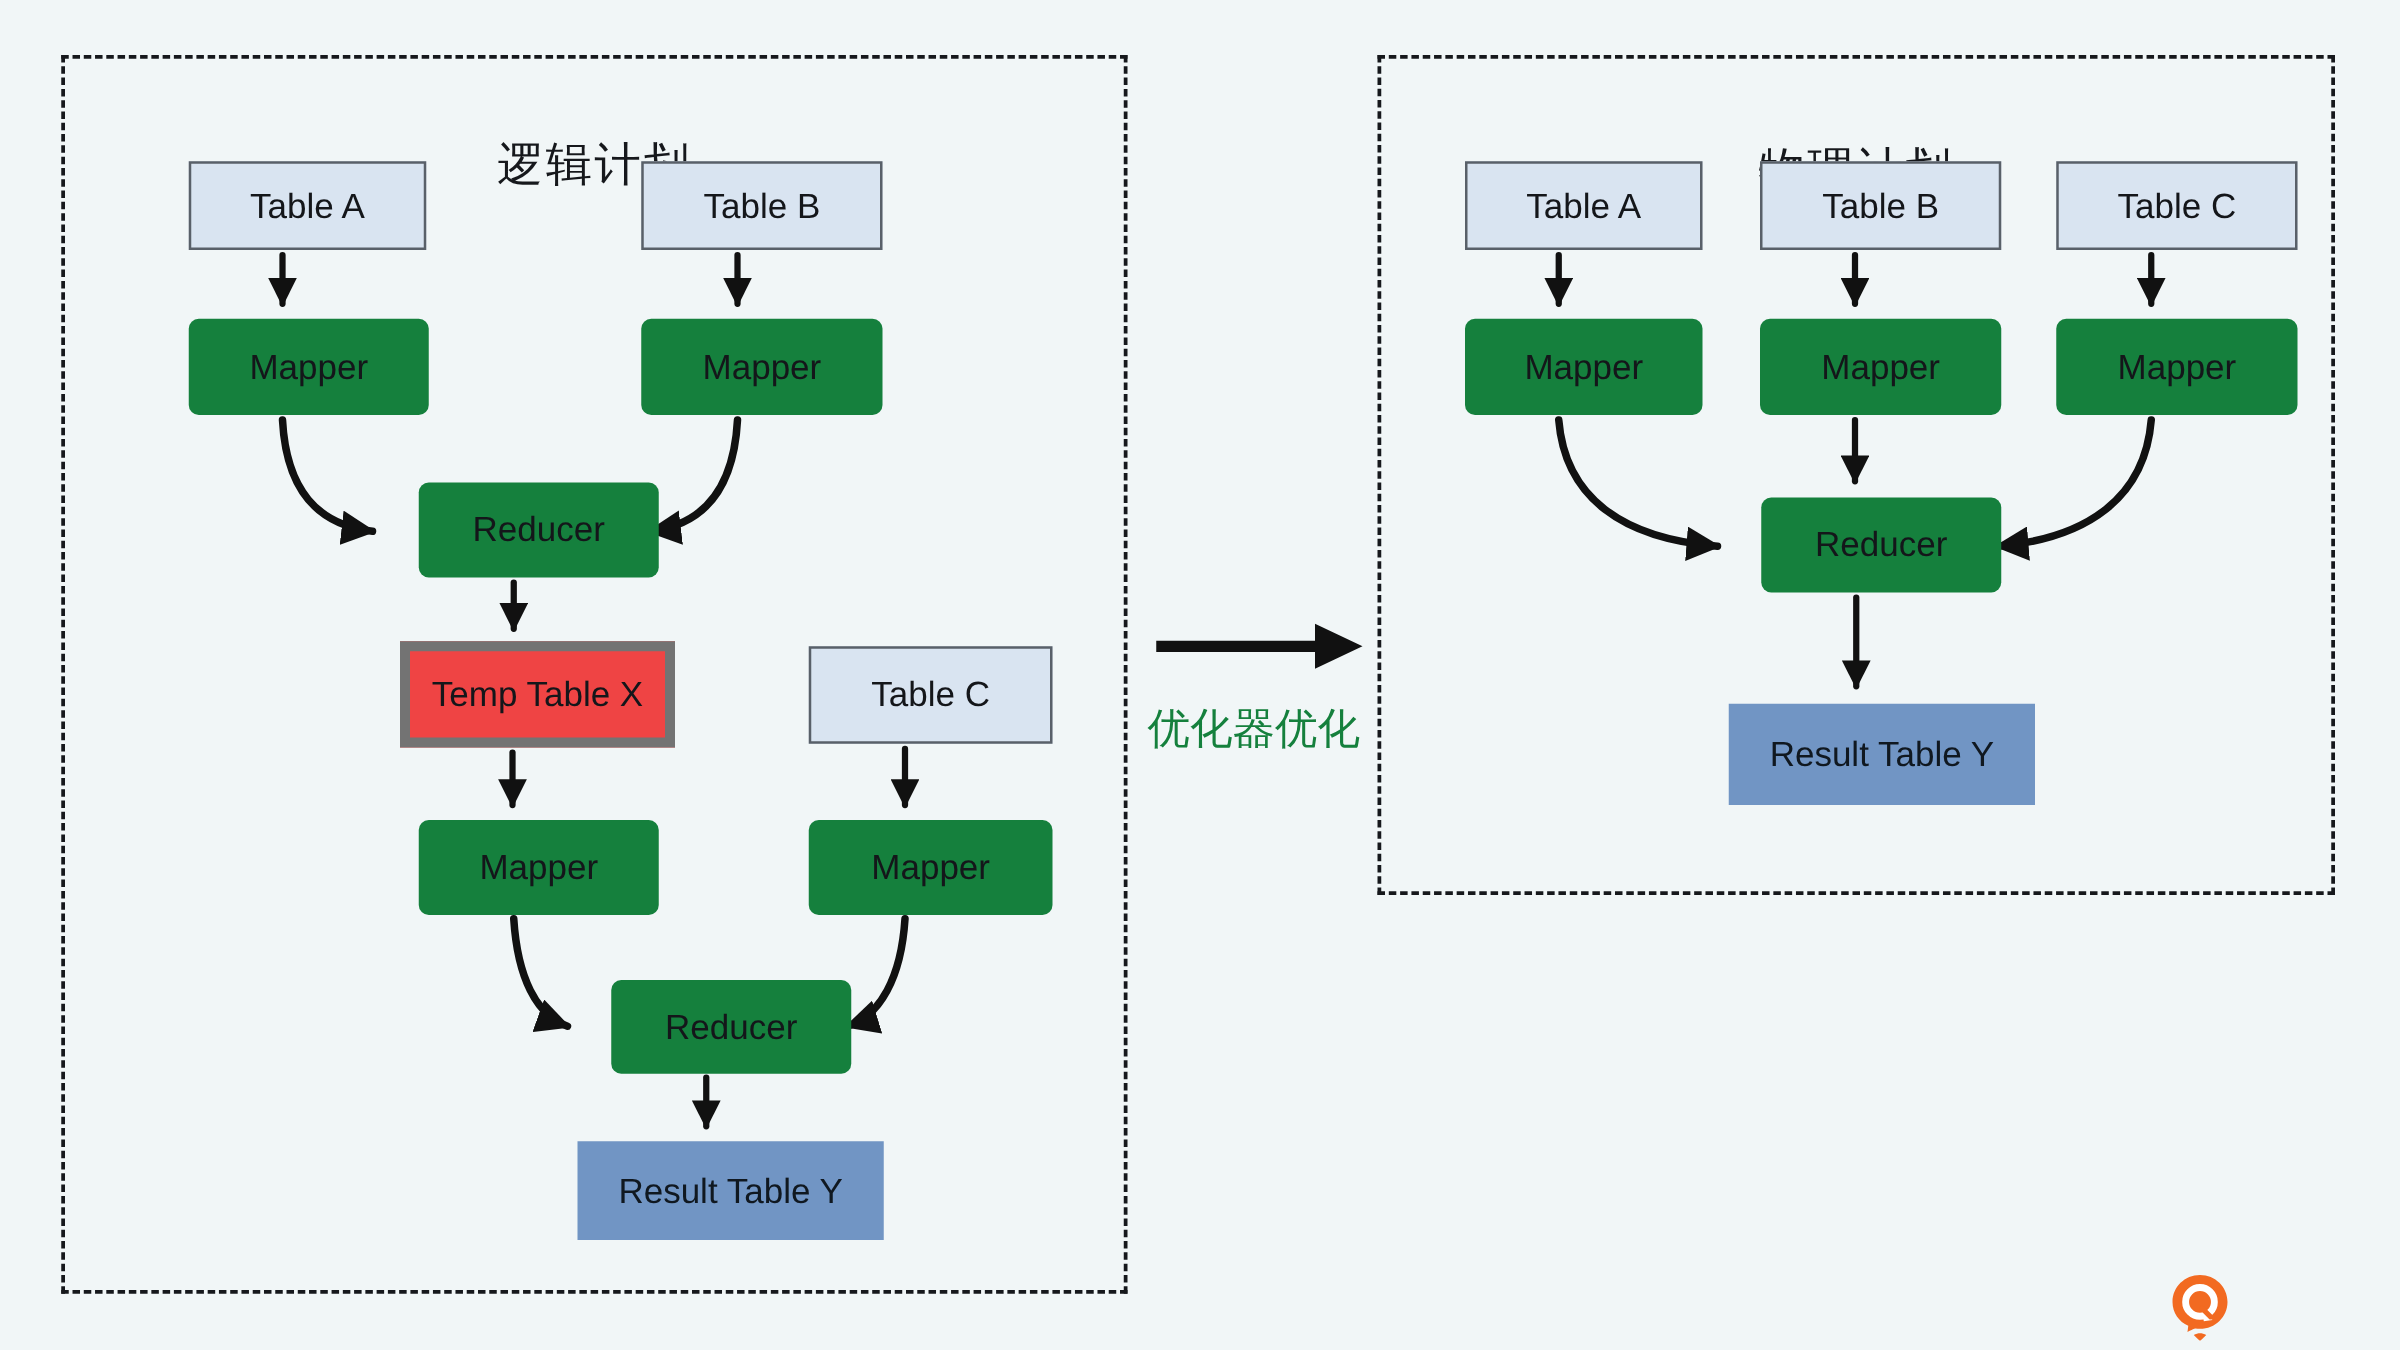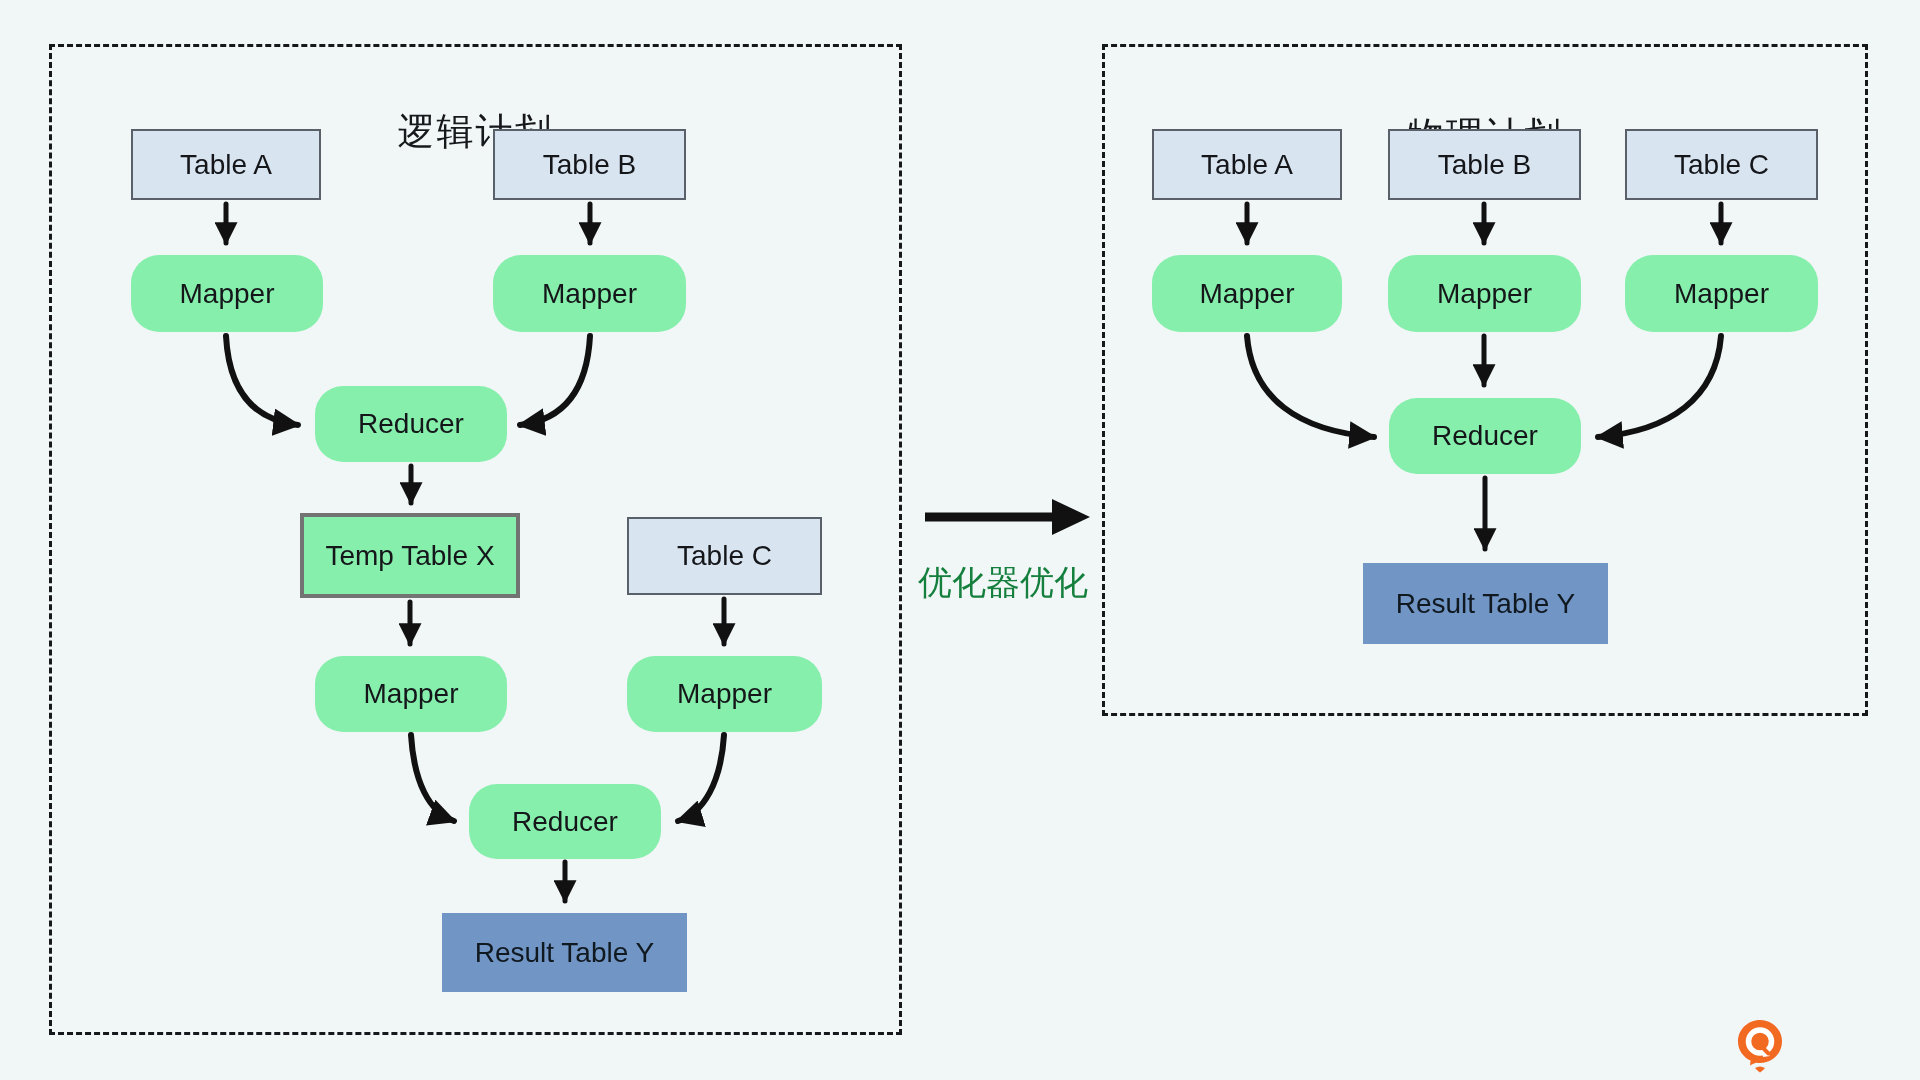--- a/index.html
+++ b/index.html
@@ -29,32 +29,33 @@
     letter-spacing:2px;
   }
   #panel-logical .panel-title{top:60px;}
   .node{
     position:absolute;
     display:flex;align-items:center;justify-content:center;
     box-sizing:border-box;
     font-size:28px;
     color:#14161a;
     white-space:nowrap;
+    margin-left:20px;
   }
   .node.table{
     background:#d9e4f1;
     border:2px solid #596069;
   }
   .node.op{
-    background:#86efac;
-    border-radius:28px;
+    background:#15803d;
+    border-radius:8px;
   }
   .node.temp{
-    background:#86efac;
-    border:4px solid #737373;
+    background:#ef4444;
+    border:8px solid #737373;
   }
   .node.result{
     background:#7195c4;
     color:#101820;
   }
   #arrows{
     position:absolute;left:0;top:0;
     pointer-events:none;
   }
   #transform-label{

